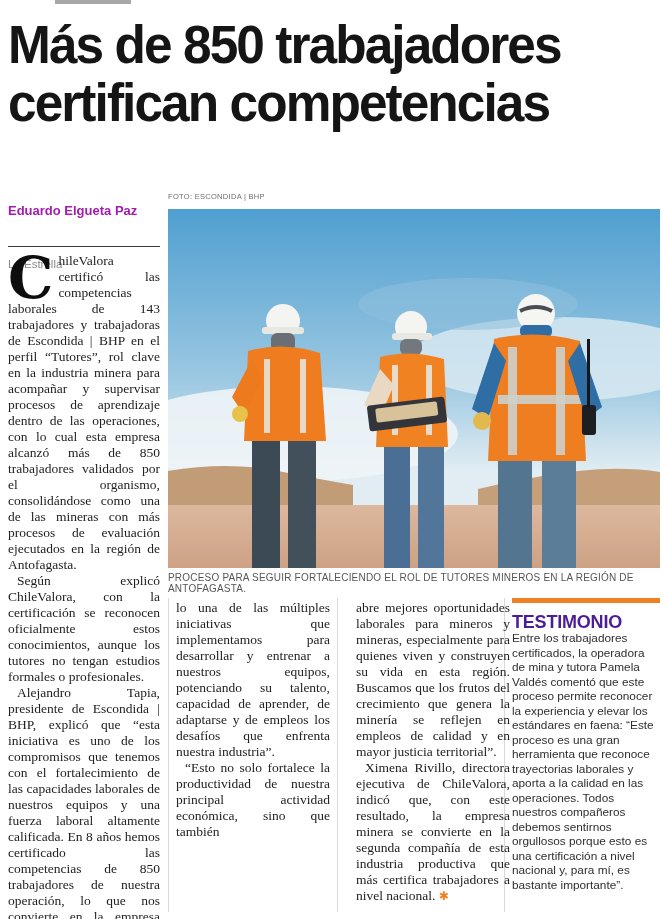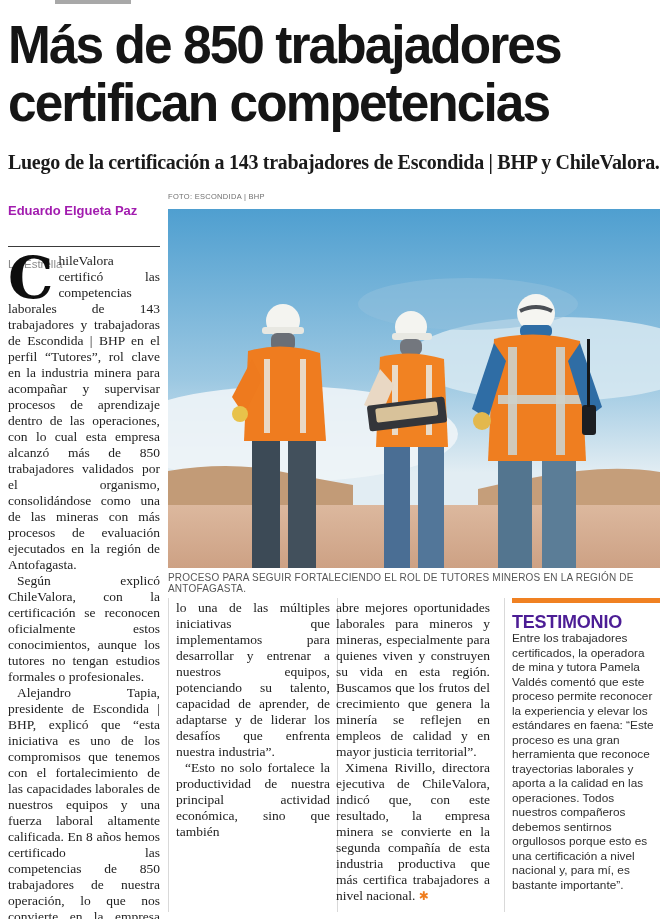--- a/index.html
+++ b/index.html
@@ -23,21 +23,21 @@
   .photo-box{position:absolute;left:168px;top:209px;width:492px;height:359px;overflow:hidden;}
   .caption{position:absolute;left:168px;top:572px;width:492px;
            font-family:"Liberation Sans",sans-serif;font-size:10px;line-height:11px;
            letter-spacing:0.2px;color:#565656;}
   .col{position:absolute;overflow:hidden;font-size:13.5px;line-height:16px;
        text-align:justify;color:#222;}
   .col p{margin:0;}
   .col p.indent{text-indent:9px;}
   .col1{left:8px;top:246px;width:152px;height:666px;border-top:1px solid #3a3a3a;padding-top:6px;}
   .col2{left:176px;top:600px;width:154px;height:318px;}
-  .col3{left:336px;top:600px;width:154px;height:318px;}
+  .col3{left:356px;top:600px;width:154px;height:318px;}
   .dropcap{float:left;font-family:"DejaVu Serif",serif;font-weight:bold;
            font-size:57px;line-height:44px;margin:3px 5px 0 0;color:#0e0e0e;}
   .vrule{position:absolute;top:598px;width:1px;height:314px;background:#d9d9d9;}
   .vrule.r1{left:168px;}
   .vrule.r2{left:337px;}
   .vrule.r3{left:504px;}
   .endmark{color:#ef7d1e;font-family:"DejaVu Sans",sans-serif;font-size:12px;}
   .testimonio{position:absolute;left:512px;top:598px;width:148px;height:318px;
               font-family:"Liberation Sans",sans-serif;}
   .testimonio .bar{width:148px;height:5px;background:#f08122;}
@@ -51,21 +51,20 @@
 
 <div class="page">
 
   <div class="top-sliver"></div>
 
   <div class="headline">
     <div>Más de 850 trabajadores</div>
     <div>certifican competencias</div>
   </div>
 
-  <div class="subhead">Luego de la certificación a 143 trabajadores de Escondida | BHP y ChileValora.</div>
 
   <div class="photo-credit">FOTO: ESCONDIDA | BHP</div>
 
   <div class="byline">
     <div class="name">Eduardo Elgueta Paz</div>
     <div class="outlet">La Estrella</div>
   </div>
 
   <div class="photo-box">
     <svg width="492" height="359" viewBox="0 0 492 359">
@@ -141,21 +140,21 @@
   <div class="vrule r2"></div>
   <div class="vrule r3"></div>
 
   <div class="col col1">
     <p><span class="dropcap">C</span><span>hileValora certificó las competencias laborales de 143 trabajadores y trabajadoras de Escondida | BHP en el perfil “Tutores”, rol clave en la industria minera para acompañar y supervisar procesos de aprendizaje dentro de las operaciones, con lo cual esta empresa alcanzó más de 850 trabajadores validados por el organismo, consolidándose como una de las mineras con más procesos de evaluación ejecutados en la región de Antofagasta.</span></p>
     <p class="indent">Según explicó ChileValora, con la certificación se reconocen oficialmente estos conocimientos, aunque los tutores no tengan estudios formales o profesionales.</p>
     <p class="indent">Alejandro Tapia, presidente de Escondida | BHP, explicó que “esta iniciativa es uno de los compromisos que tenemos con el fortalecimiento de las capacidades laborales de nuestros equipos y una fuerza laboral altamente calificada. En 8 años hemos certificado las competencias de 850 trabajadores de nuestra operación, lo que nos convierte en la empresa minera con más procesos de evaluación ejecutados en la región de Antofagasta. Sin embargo, esta es so-</p>
   </div>
 
   <div class="col col2">
-    <p>lo una de las múltiples iniciativas que implementamos para desarrollar y entrenar a nuestros equipos, potenciando su talento, capacidad de aprender, de adaptarse y de liderar los desafíos que enfrenta nuestra industria”.</p>
+    <p>lo una de las múltiples iniciativas que implementamos para desarrollar y entrenar a nuestros equipos, potenciando su talento, capacidad de aprender, de adaptarse y de empleos los desafíos que enfrenta nuestra industria”.</p>
     <p class="indent">“Esto no solo fortalece la productividad de nuestra principal actividad económica, sino que también</p>
   </div>
 
   <div class="col col3">
     <p>abre mejores oportunidades laborales para mineros y mineras, especialmente para quienes viven y construyen su vida en esta región. Buscamos que los frutos del crecimiento que genera la minería se reflejen en empleos de calidad y en mayor justicia territorial”.</p>
     <p class="indent"><span>Ximena Rivillo, directora ejecutiva de ChileValora, indicó que, con este resultado, la empresa minera se convierte en la segunda compañía de esta industria productiva que más certifica trabajadores a nivel nacional.</span> <span class="endmark">✱</span></p>
   </div>
 
   <div class="testimonio">
     <div class="bar"></div>

